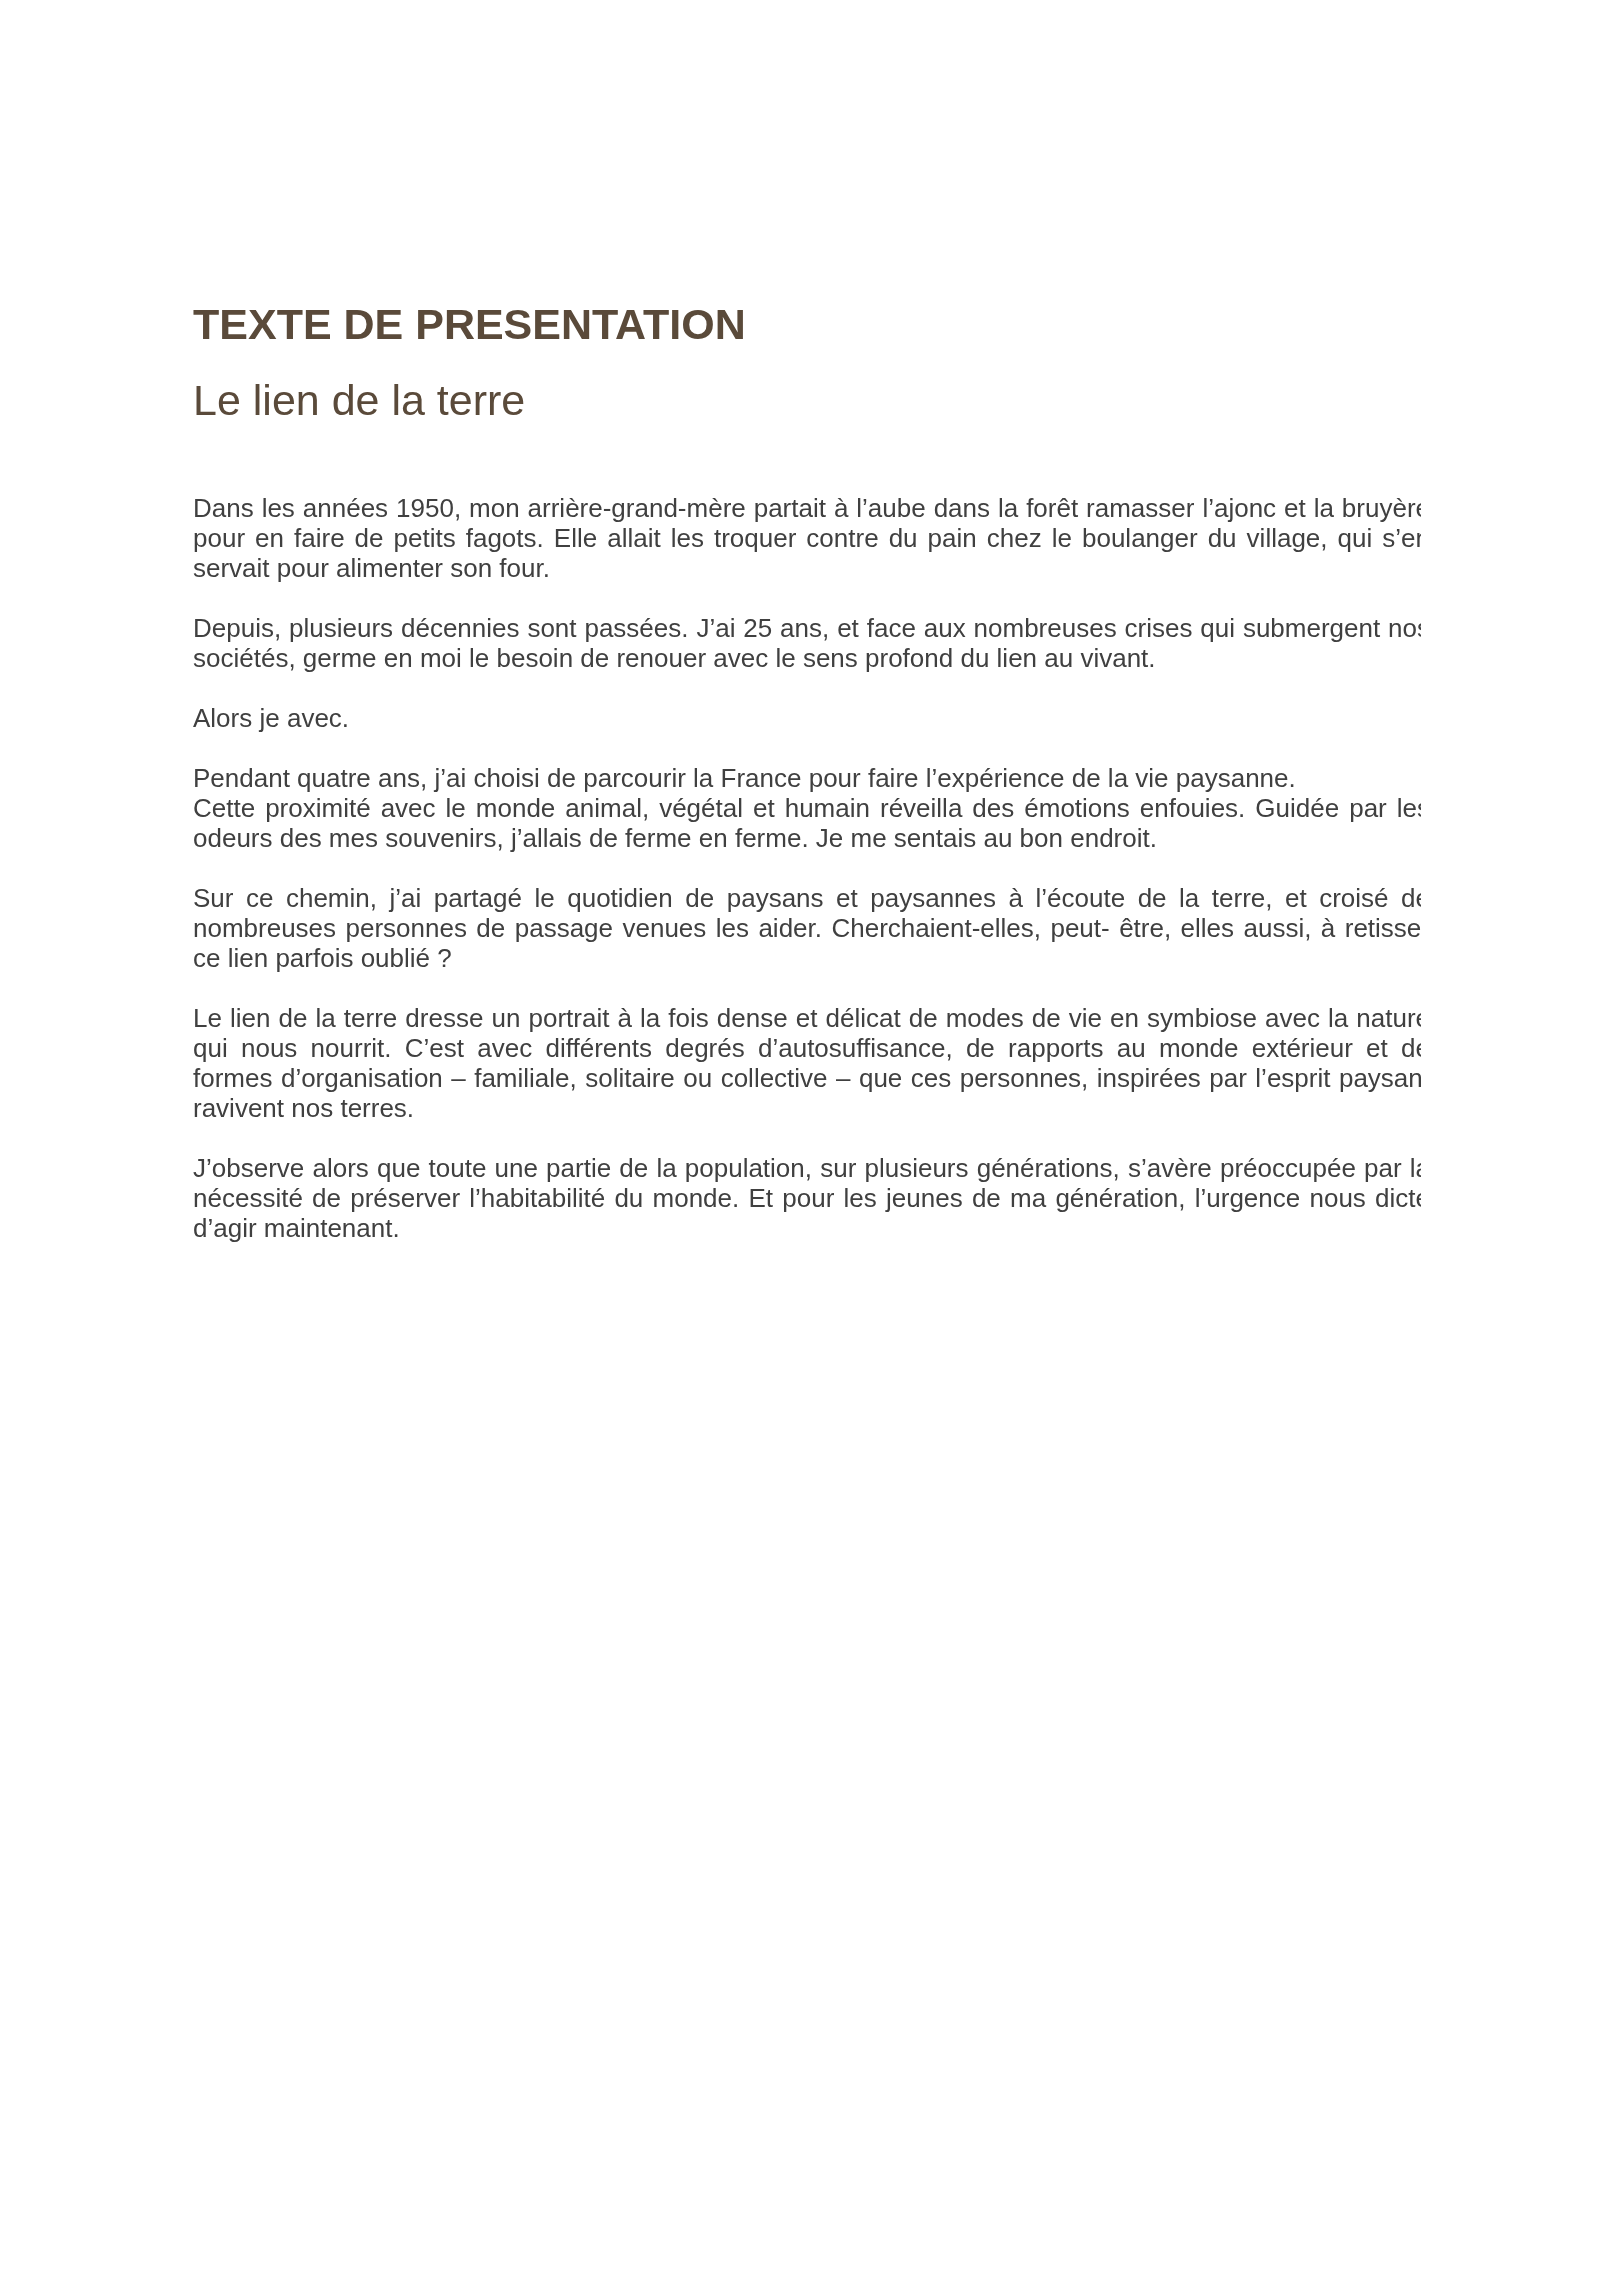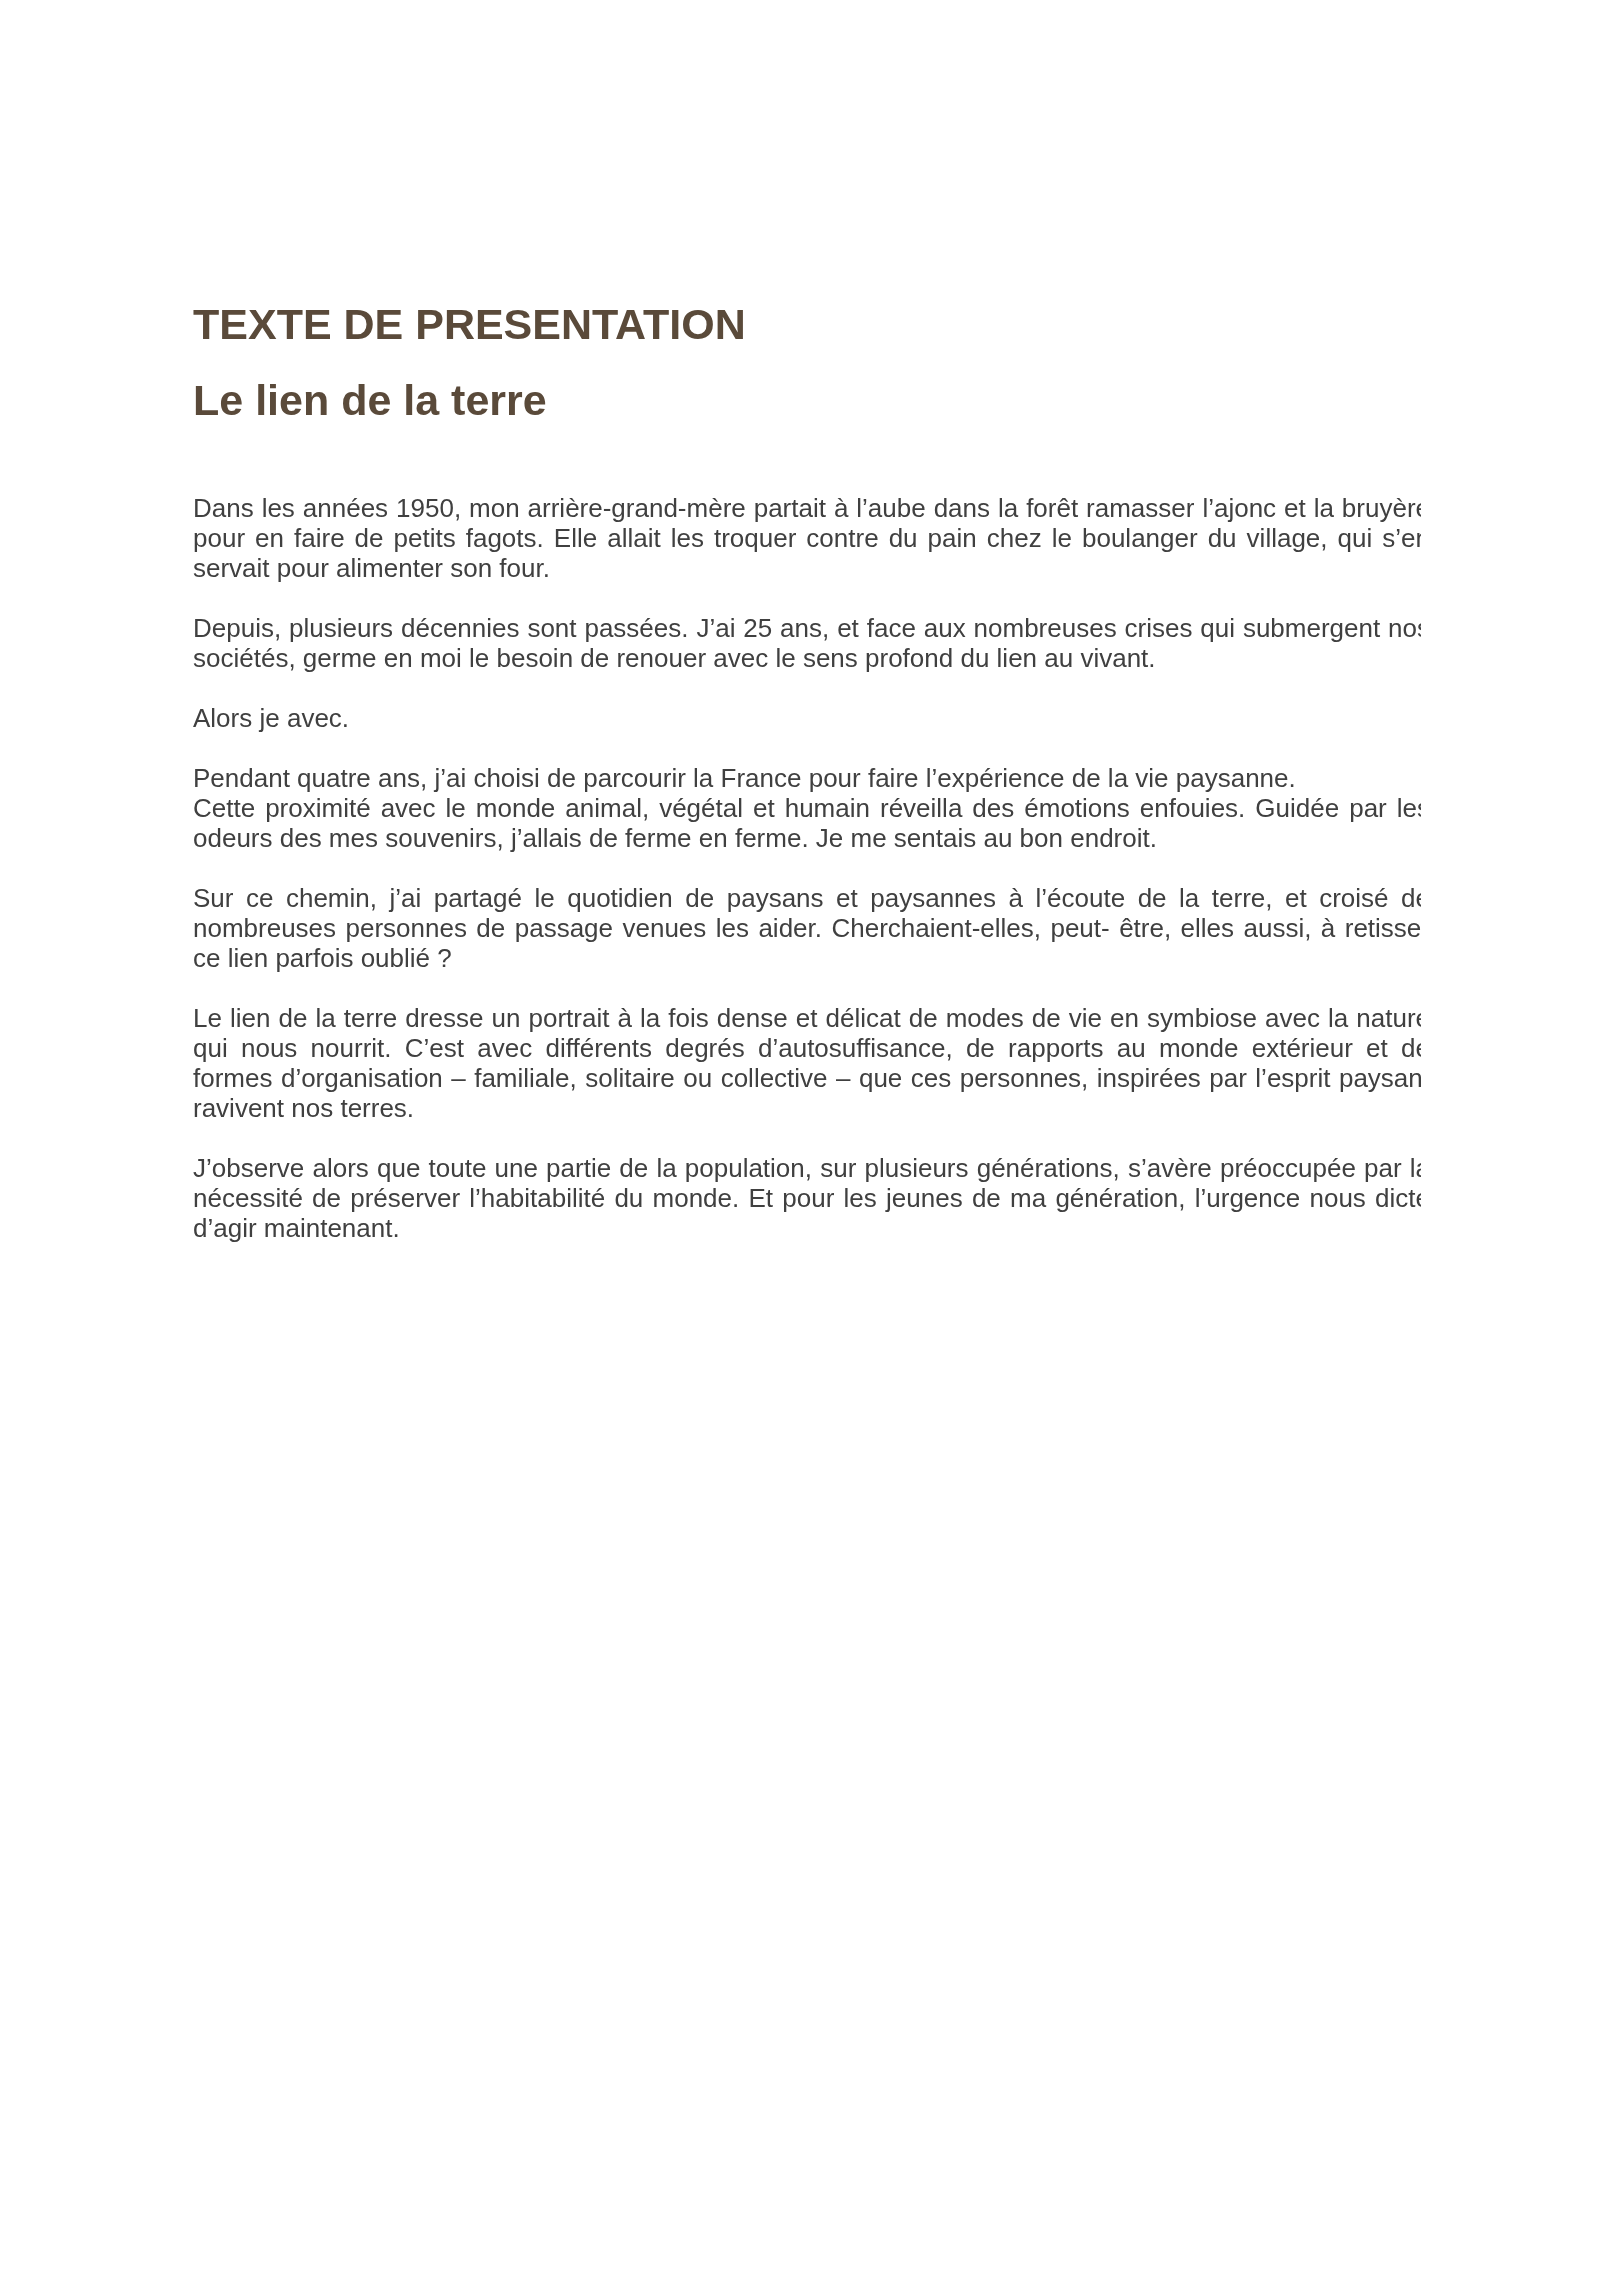--- a/index.html
+++ b/index.html
@@ -28,21 +28,21 @@
     font-size: 43px;
     line-height: 52px;
     font-weight: bold;
     letter-spacing: 0px;
     color: #5a4a3a;
   }
 
   .doc-title {
     font-size: 43px;
     line-height: 52px;
-    font-weight: bold;
+    font-weight: normal;
     margin-top: 23.6px;
     color: #5a4a3a;
   }
 
   .body-copy {
     margin-top: 67px;
   }
 
   .body-copy p {
     font-size: 26px;

